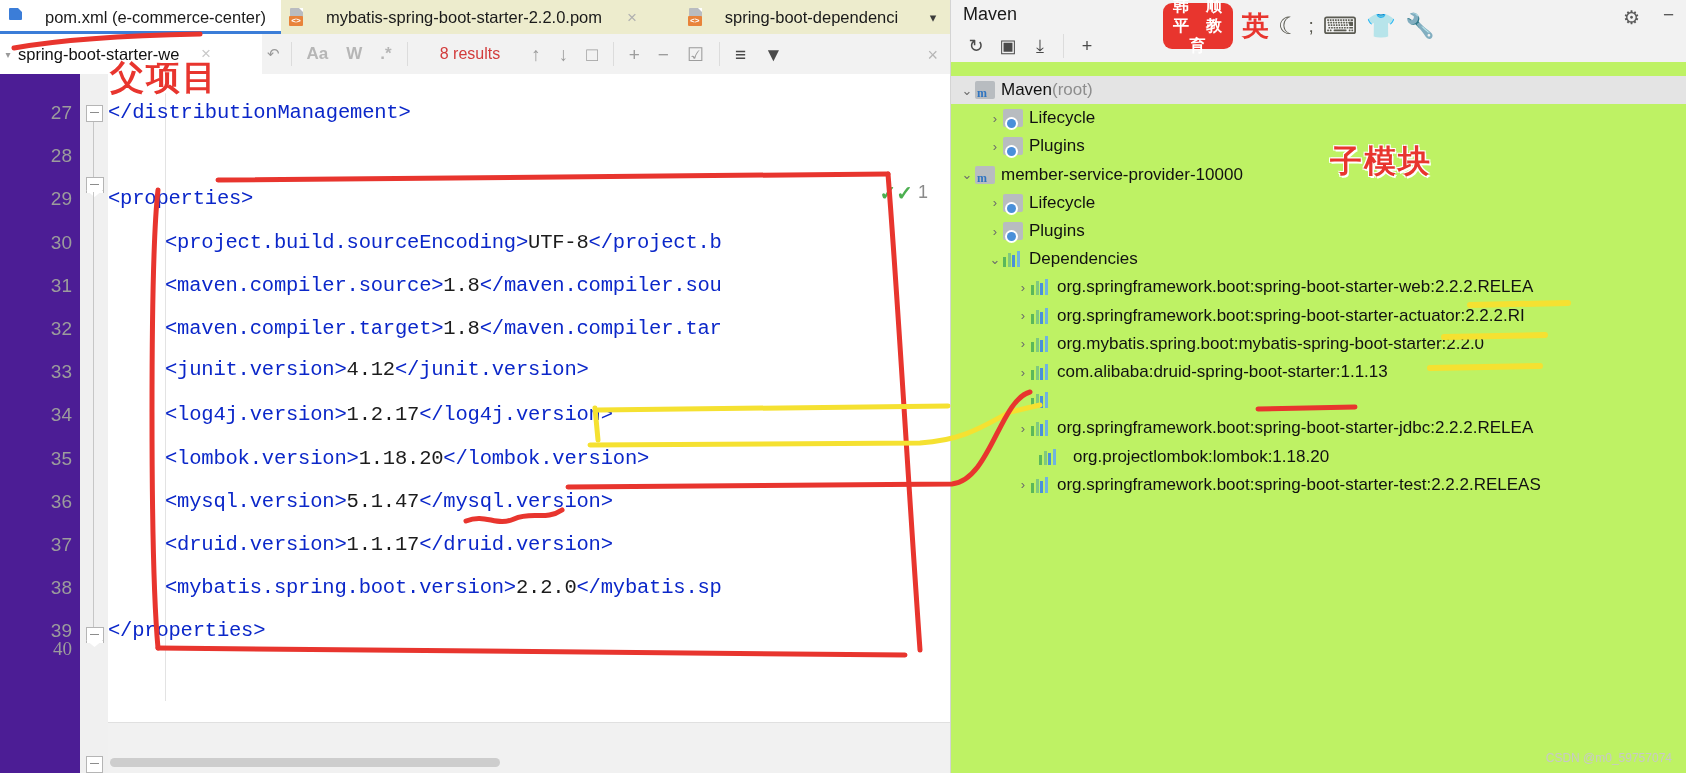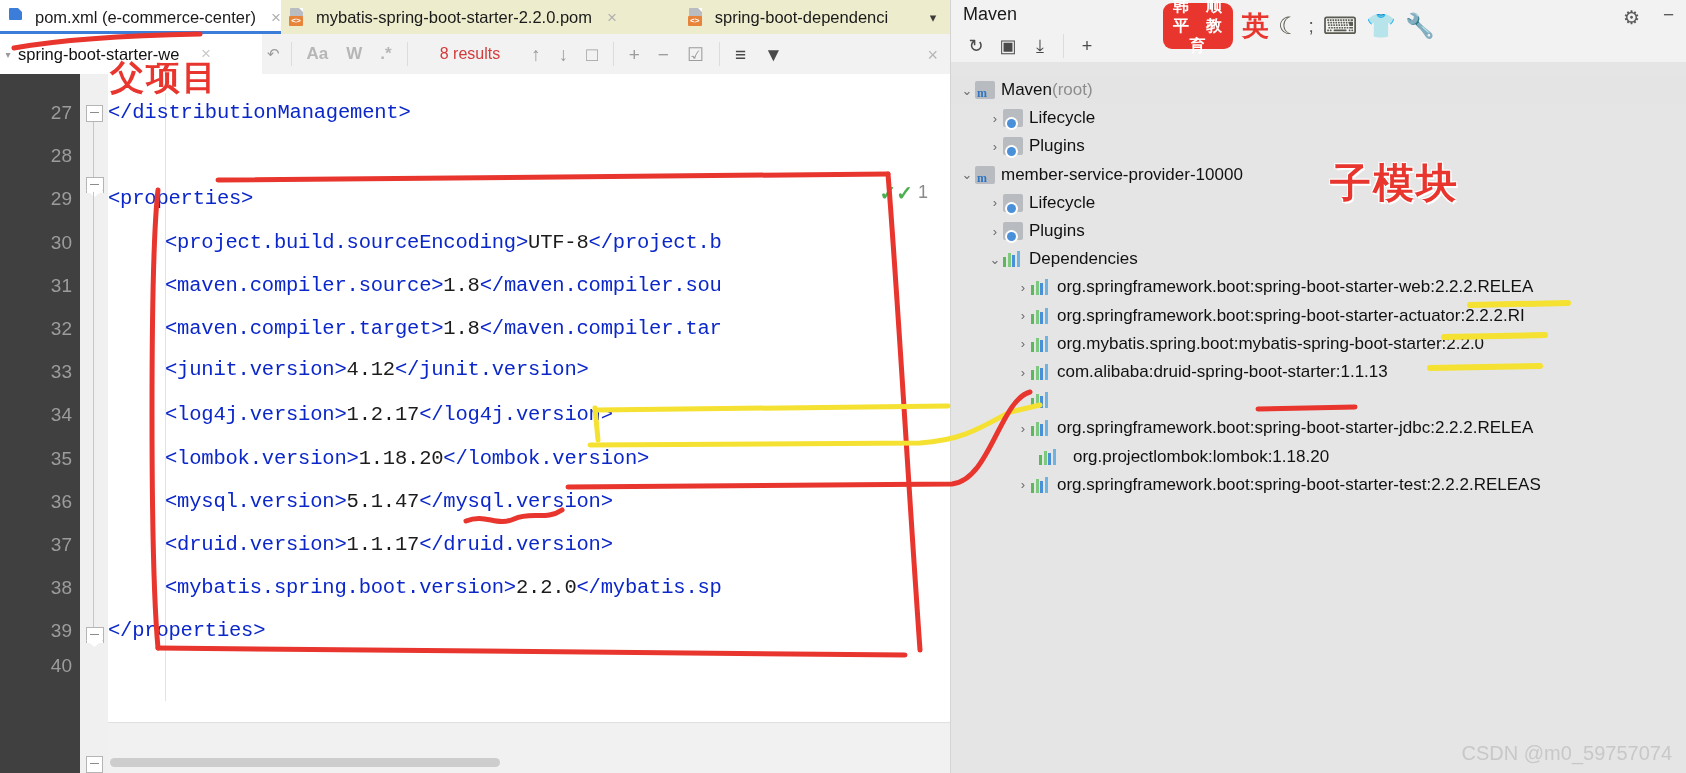--- a/index.html
+++ b/index.html
@@ -7,21 +7,21 @@
     width:1686px;height:773px;overflow:hidden;position:relative;
     background:#fff;
     font-family:"Liberation Sans", sans-serif;
     -webkit-font-smoothing:antialiased;
   }
   .root{position:absolute;inset:0;}
 
   
   .tabbar{position:absolute;left:0;top:0;width:950px;height:34px;background:#f2f2f2;
           border-bottom:1px solid #d4d4d4;display:flex;align-items:stretch;overflow:hidden;}
-  .tab{display:flex;align-items:center;gap:10px;padding:0 9px 0 8px;position:relative;
+  .tab{display:flex;align-items:center;gap:20px;padding:0 9px 0 8px;position:relative;
        font-size:16.5px;color:#1a1a1a;white-space:nowrap;}
   .tab.active{background:#ffffff;}
   .tab.inactive{background:#edeccd;}
   .tab.active::after{content:"";position:absolute;left:0;right:0;bottom:0;height:3px;background:#3b7dd8;}
   .tab .tclose{color:#b0b0b0;font-size:17px;margin-left:5px;line-height:1;}
   .tabicon{width:17px;height:18px;position:relative;flex:0 0 auto;}
   .tabicon .sheet{position:absolute;left:1px;top:0;width:13px;height:12px;background:#b9bcc0;
         border-radius:1px;}
   .tabicon .sheet::after{content:"";position:absolute;right:0;top:0;border-width:0 4px 4px 0;
         border-style:solid;border-color:transparent #ffffff transparent transparent;}
@@ -40,21 +40,21 @@
   .findinput{border:0;outline:0;font-size:16.5px;color:#111;width:176px;background:transparent;
              font-family:"Liberation Sans",sans-serif;}
   .fsmall{color:#c9c9c9;font-size:17px;padding:0 5px;}
   .sep{width:1px;height:24px;background:#dcdcdc;margin:0 6px;}
   .opt{color:#b6b6b6;font-size:17px;font-weight:bold;padding:0 9px;}
   .results{color:#d23b3b;font-size:16px;margin-left:26px;margin-right:22px;}
   .tbtn{color:#9d9d9d;font-size:19px;padding:0 9px;line-height:1;}
   .tbtn.dark{color:#4a4a4a;}
   .findclose{position:absolute;right:12px;top:11px;color:#b6b6b6;font-size:18px;}
   .editorwrap{position:absolute;left:0;top:74px;width:950px;bottom:0;background:#fff;overflow:hidden;}
-  .gutter{position:absolute;left:0;top:0;width:80px;bottom:0;background:#404040;}
+  .gutter{position:absolute;left:0;top:0;width:80px;bottom:0;background:#4c1d95;}
   .lnum{position:absolute;right:8px;color:#9c9c9c;font-size:19px;
         font-family:"Liberation Sans",sans-serif;}
   .foldcol{position:absolute;left:80px;top:0;width:28px;bottom:0;background:#f0f0f0;}
   .foldline{position:absolute;left:13px;width:1px;background:#c6c6c6;}
   .foldbox{position:absolute;left:6px;width:15px;height:15px;border:1px solid #b5b5b5;background:#fff;}
   .foldbox i{position:absolute;left:3px;top:6px;width:9px;height:1px;background:#8c8c8c;}
   .foldbox.arrow{border-bottom:0;}
   .foldbox.arrow::after{content:"";position:absolute;left:-1px;top:12px;width:15px;height:7px;
         background:#fff;clip-path:polygon(0 0,100% 0,50% 100%);
         border-left:1px solid #b5b5b5;border-right:1px solid #b5b5b5;}
@@ -68,21 +68,21 @@
   .val{color:#1c1c1c;}
   .inspect{position:absolute;right:22px;top:108px;display:flex;align-items:center;gap:5px;}
   .chk{color:#4caf50;font-size:20px;font-weight:bold;line-height:1;}
   .chknum{color:#8a8a8a;font-size:18px;}
   .hsb{position:absolute;left:110px;bottom:6px;width:390px;height:9px;background:#cdcdcd;border-radius:5px;}
   .hbar{position:absolute;left:0;top:0;width:108px;height:28px;background:#e9e9e9;border-bottom:1px solid #dcdcdc;}
   .editorbottom{position:absolute;left:108px;right:0;bottom:0;height:50px;background:#f1f1f1;
                 border-top:1px solid #e0e0e0;}
 
   
-  .maven{position:absolute;left:950px;top:0;right:0;bottom:0;background:#e5e5e5;border-left:1px solid #d4d4d4;}
+  .maven{position:absolute;left:950px;top:0;right:0;bottom:0;background:#bef264;border-left:1px solid #d4d4d4;}
   .mavenhdr{position:absolute;left:0;top:0;right:0;height:30px;background:#f2f2f2;}
   .maventtl{position:absolute;left:12px;top:4px;font-size:18px;color:#1a1a1a;}
   .mtools{position:absolute;left:0;top:30px;right:0;height:32px;background:#f2f2f2;
           display:flex;align-items:center;padding-left:10px;gap:2px;}
   .micon{width:30px;height:26px;display:flex;align-items:center;justify-content:center;
          color:#4a4a4a;font-size:18px;}
   .gear{position:absolute;right:46px;top:6px;color:#5a5a5a;font-size:19px;}
   .minim{position:absolute;right:12px;top:4px;color:#5a5a5a;font-size:19px;}
 
   
@@ -115,21 +115,21 @@
   .ic-bars{display:flex;align-items:flex-end;gap:1.5px;height:16px;}
   .ic-bars i{width:3px;display:block;}
   .muted{color:#8d8d8d;}
 
   
   .ann{position:absolute;pointer-events:none;}
   svg.ann{overflow:visible;}
   .cn{position:absolute;color:#e8352e;font-weight:bold;font-family:"DejaVu Sans",sans-serif;
       text-shadow:1.5px 1.5px 0 #fff,-1px -1px 0 #fff,1px -1px 0 #fff,-1px 1px 0 #fff;
       letter-spacing:2px;}
-  .wm{position:absolute;right:14px;bottom:8px;color:#c8c8c8;font-size:20px;
+  .wm{position:absolute;right:14px;bottom:8px;color:#c8c8c8;font-size:12px;
       font-family:"Liberation Sans",sans-serif;}
 </style>
 </head>
 <body>
 
 <div class="root">
 
   <div class="tabbar">
     <div class="tab active" style="width:264px">
       <span class="tabicon blue">
@@ -191,21 +191,21 @@
         <div class="lnum" style="top: 157.6px;">30</div>
         <div class="lnum" style="top: 200.8px;">31</div>
         <div class="lnum" style="top: 244px;">32</div>
         <div class="lnum" style="top: 287.2px;">33</div>
         <div class="lnum" style="top: 330.4px;">34</div>
         <div class="lnum" style="top: 373.6px;">35</div>
         <div class="lnum" style="top: 416.8px;">36</div>
         <div class="lnum" style="top: 460px;">37</div>
         <div class="lnum" style="top: 503.2px;">38</div>
         <div class="lnum" style="top: 546.4px;">39</div>
-        <div class="lnum" style="top: 581px;">40</div>
+        <div class="lnum" style="top: 564px; font-family: Liberation Serif, serif;">40</div>
       </div>
     <div class="foldcol">
       <div class="foldline" style="top:38px;height:258px;"></div>
       <div class="foldbox" style="top:31px">
           <i></i>
         </div>
       <div class="foldbox arrow" style="top:103px">
           <i></i>
         </div>
       <div class="foldline" style="top:118px;height:440px;"></div>
@@ -415,16 +415,16 @@
 
       <path d="M1470,305 L1568,303" stroke="#f5e131" stroke-width="6"></path>
       <path d="M1444,337 L1545,335" stroke="#f5e131" stroke-width="6"></path>
       <path d="M1430,368 L1540,366" stroke="#f5e131" stroke-width="6"></path>
 
       <path d="M1258,409 L1355,407" stroke="#e8352e" stroke-width="5"></path>
     </g>
   </svg>
 
   <div class="cn" style="left:110px;top:55px;font-size:34px;">父项目</div>
-  <div class="cn" style="left:1330px;top:156px;font-size:41px;">子模块</div>
+  <div class="cn" style="left:1330px;top:140px;font-size:32px;">子模块</div>
 
   <div class="wm">CSDN @m0_59757074</div>
 </div>
 
 </body></html>

